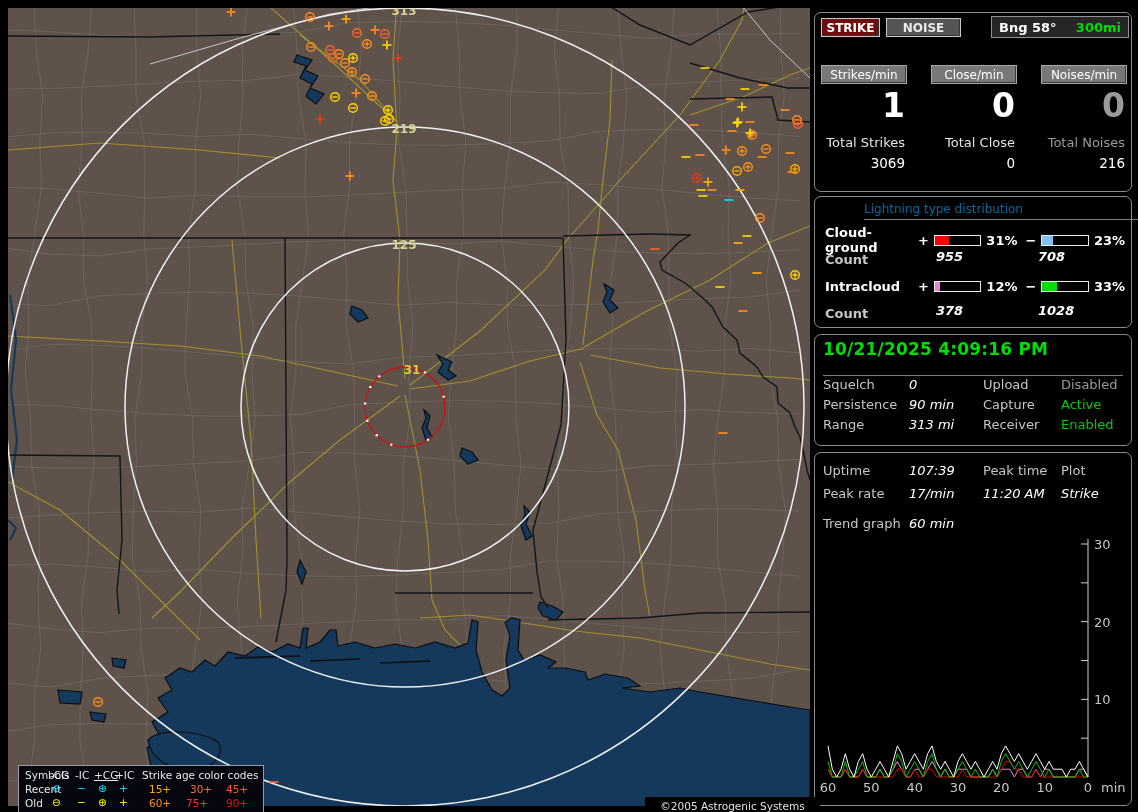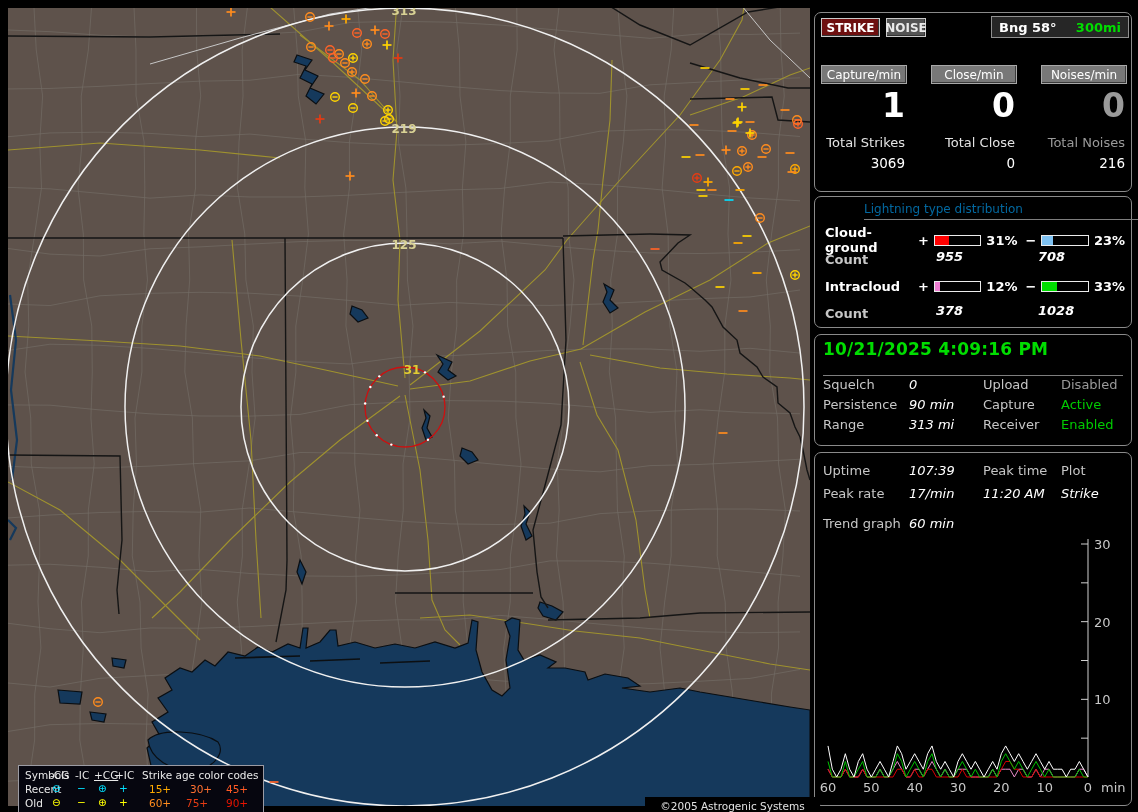--- a/index.html
+++ b/index.html
@@ -453,27 +453,27 @@
     <span class="cell" style="left: 130px; top: 31px; color: rgb(255, 140, 30);">60+</span>
     <span class="cell" style="left: 167px; top: 31px; color: rgb(230, 60, 20);">75+</span>
     <span class="cell" style="left: 207px; top: 31px; color: rgb(230, 20, 0);">90+</span>
   </div>
 
   <div class="copybar">©2005 Astrogenic Systems</div>
 </div>
 
 <div class="box" style="left:814px;top:12px;width:318px;height:180px;">
   <div class="btn btn-strike abs" style="left:6px;top:5px;width:59px;height:19px;">STRIKE</div>
-  <div class="btn btn-noise abs" style="left:71px;top:5px;width:40px;height:19px;">NOISE</div>
+  <div class="btn btn-noise abs" style="left:71px;top:5px;width:75px;height:19px;">NOISE</div>
   <div class="bng abs" style="left:176px;top:3px;width:138px;height:22px;">
     <span class="b1">Bng 58°</span>
     <span class="b2">300mi</span>
   </div>
 
-  <div class="minibtn abs" style="left:6px;top:52px;width:84px;height:17px;">Capture/min</div>
+  <div class="minibtn abs" style="left:6px;top:52px;width:84px;height:17px;">Strikes/min</div>
   <div class="minibtn abs" style="left:116px;top:52px;width:84px;height:17px;">Close/min</div>
   <div class="minibtn abs" style="left:226px;top:52px;width:84px;height:17px;">Noises/min</div>
 
   <div class="bignum abs" style="left:6px;top:76px;width:84px;">1</div>
   <div class="bignum abs" style="left:116px;top:76px;width:84px;">0</div>
   <div class="bignum dim abs" style="left:226px;top:76px;width:84px;">0</div>
 
   <div class="tot abs" style="left:2px;top:122px;width:88px;">Total Strikes</div>
   <div class="tot abs" style="left:112px;top:122px;width:88px;">Total Close</div>
   <div class="tot dim abs" style="left:222px;top:122px;width:88px;">Total Noises</div>

